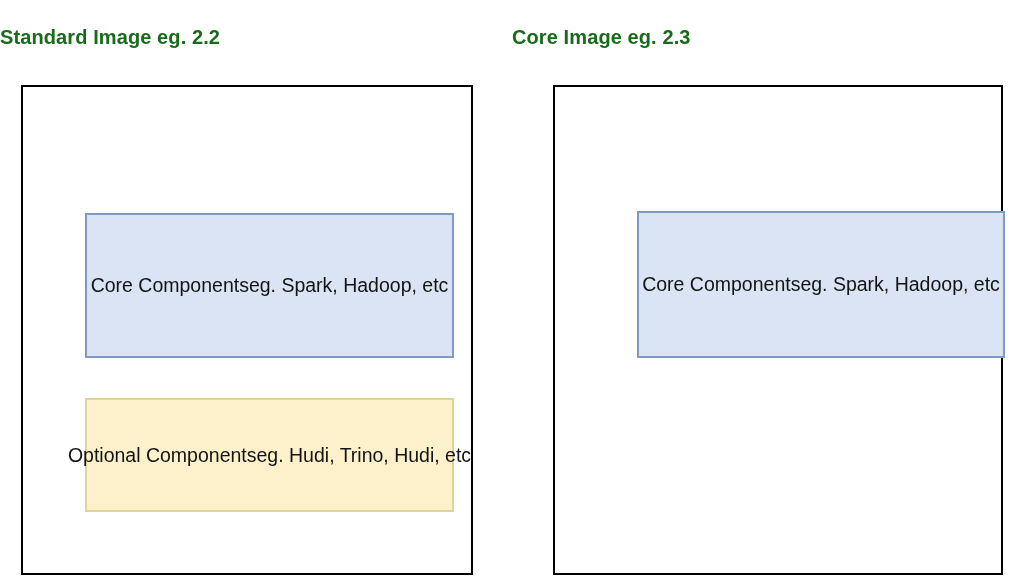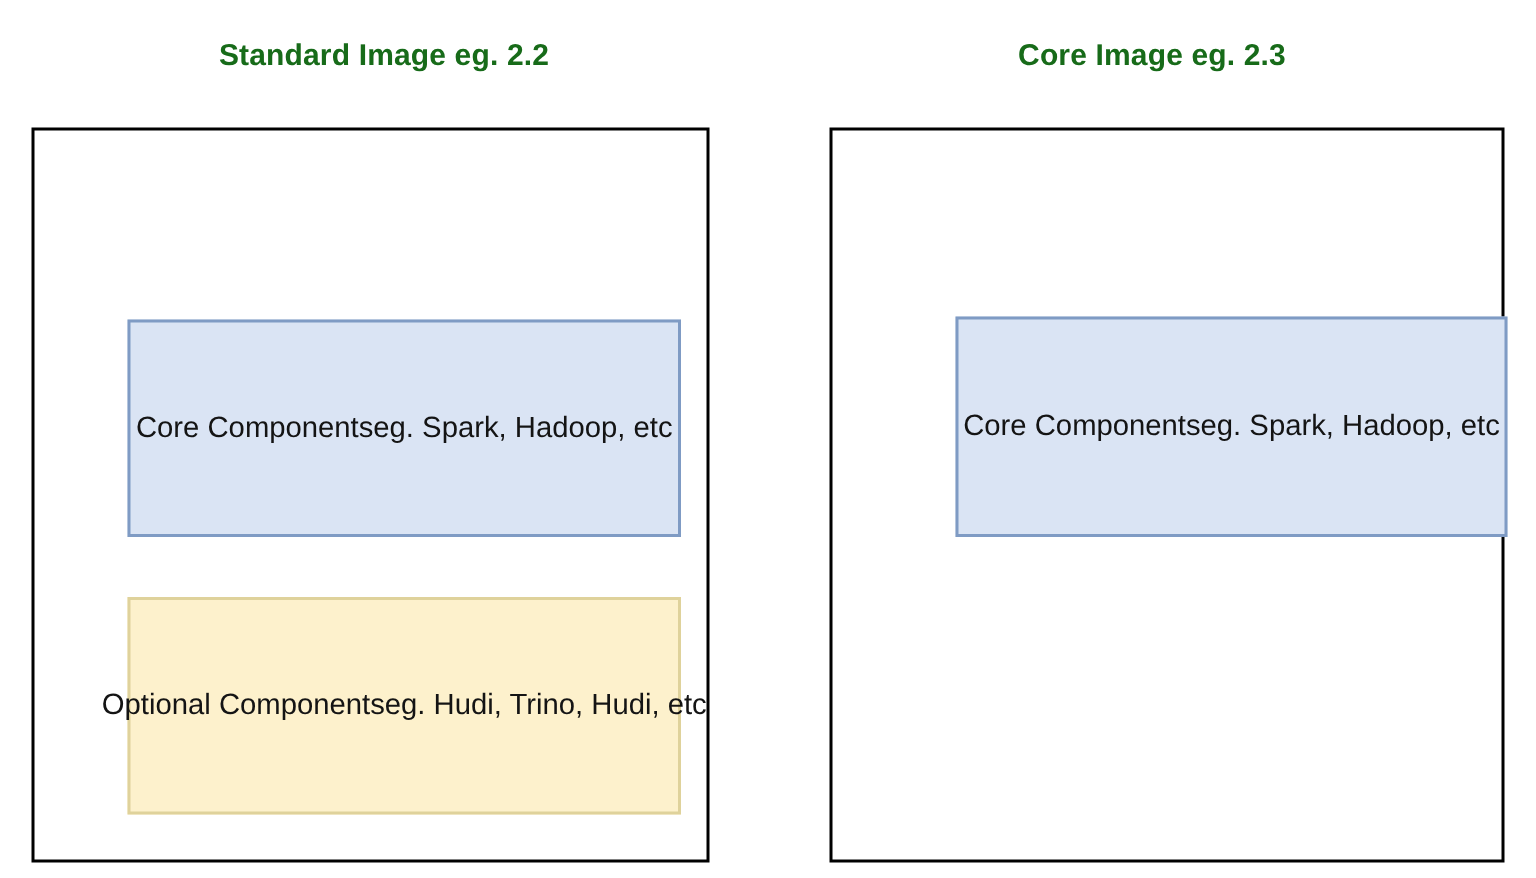--- a/index.html
+++ b/index.html
@@ -30,21 +30,20 @@
   }
   .panel.left  { left: 0px;   width: 512px; }
   .panel.right { left: 512px; width: 512px; }
 
   
   .panel-title {
     position: absolute;
     top: 24px;
     left: 0;
     width: 100%;
-    text-align: center;
     font-size: 20px;
     font-weight: bold;
     color: #176b19;
     letter-spacing: 0.1px;
     line-height: 26px;
     white-space: nowrap;
   }
   .panel.left  .panel-title { padding-left: -0px; }
 
   
@@ -98,21 +97,21 @@
   .panel.left .comp-box.core {
     left: 62px;
     top: 126px;
     width: 369px;
     height: 145px;
   }
   .panel.left .comp-box.optional {
     left: 62px;
     top: 311px;
     width: 369px;
-    height: 145px;
+    height: 114px;
   }
 
   
   .panel.right .comp-box.core {
     left: 82px;
     top: 124px;
     width: 368px;
     height: 147px;
   }
 </style>

